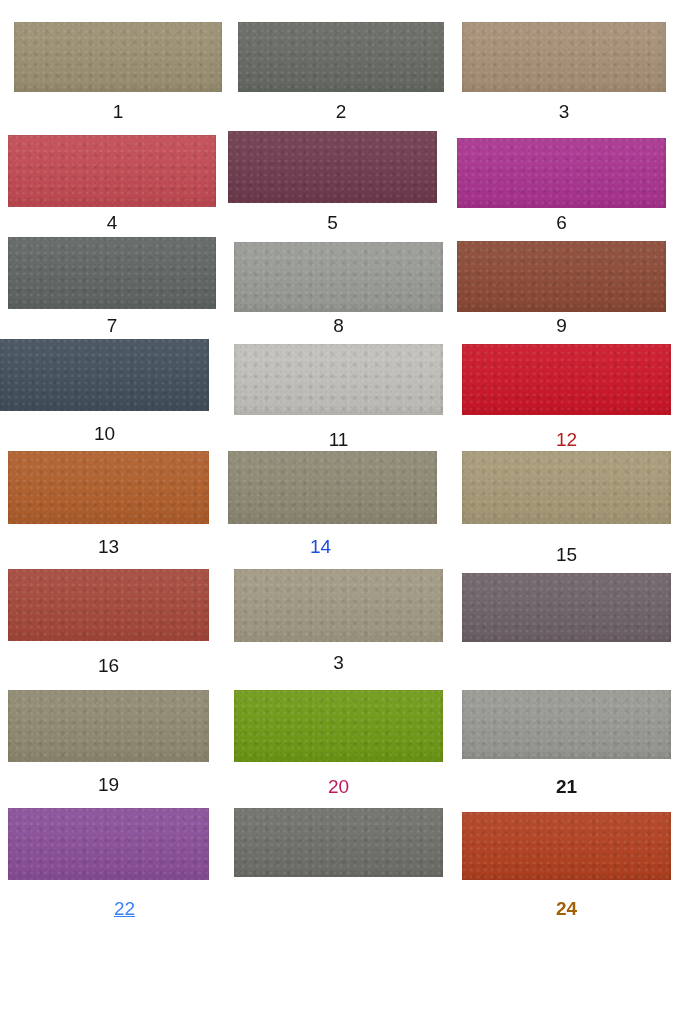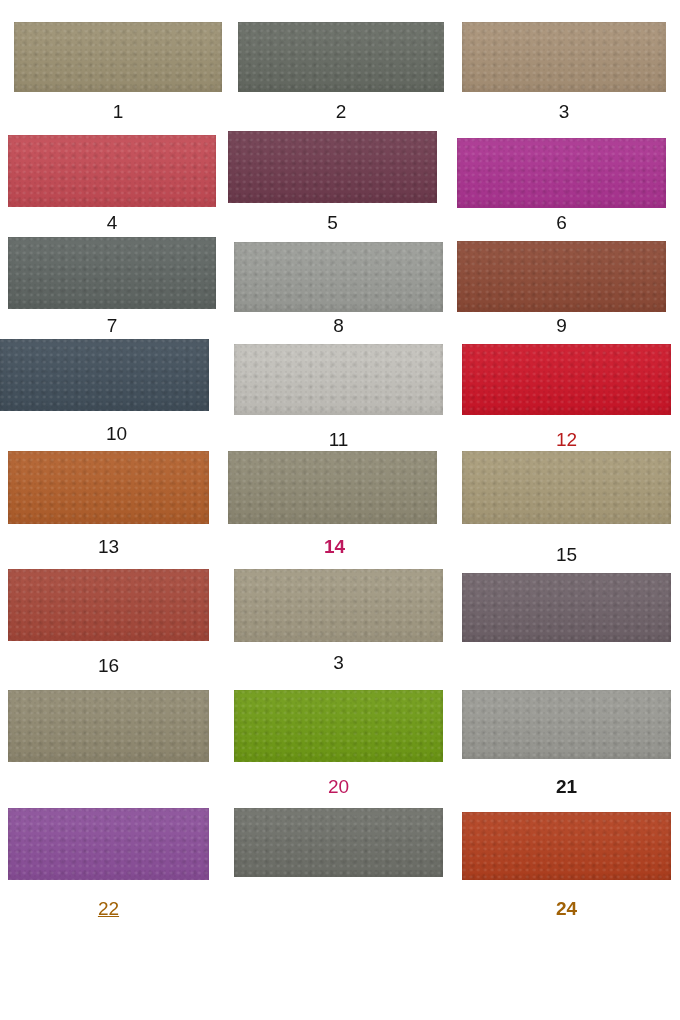--- a/index.html
+++ b/index.html
@@ -91,67 +91,68 @@
       <div class="swatch-chip" style="background-color: rgb(154, 156, 151); background-image: radial-gradient(55% 45% at 32% 28%, rgba(255, 255, 255, 0.13) 0%, rgba(255, 255, 255, 0) 62%), radial-gradient(50% 50% at 70% 72%, rgba(0, 0, 0, 0.11) 0%, rgba(0, 0, 0, 0) 60%), radial-gradient(48% 48% at 20% 78%, rgba(0, 0, 0, 0.07) 0%, rgba(0, 0, 0, 0) 58%), linear-gradient(rgba(255, 255, 255, 0.07) 0%, rgba(0, 0, 0, 0.05) 100%);"></div>
     </div>
     <div class="swatch-label" style="left: 234px; top: 315px; width: 209px; color: rgb(22, 22, 22);">8</div>
     <div class="swatch-cell" style="left: 457px; top: 241px; width: 209px; height: 71px;">
       <div class="swatch-chip" style="background-color: rgb(141, 74, 54); background-image: radial-gradient(55% 45% at 32% 28%, rgba(255, 255, 255, 0.13) 0%, rgba(255, 255, 255, 0) 62%), radial-gradient(50% 50% at 70% 72%, rgba(0, 0, 0, 0.11) 0%, rgba(0, 0, 0, 0) 60%), radial-gradient(48% 48% at 20% 78%, rgba(0, 0, 0, 0.07) 0%, rgba(0, 0, 0, 0) 58%), linear-gradient(rgba(255, 255, 255, 0.07) 0%, rgba(0, 0, 0, 0.05) 100%);"></div>
     </div>
     <div class="swatch-label" style="left: 457px; top: 315px; width: 209px; color: rgb(22, 22, 22);">9</div>
     <div class="swatch-cell" style="left: 0px; top: 339px; width: 209px; height: 72px;">
       <div class="swatch-chip" style="background-color: rgb(66, 80, 92); background-image: radial-gradient(55% 45% at 32% 28%, rgba(255, 255, 255, 0.13) 0%, rgba(255, 255, 255, 0) 62%), radial-gradient(50% 50% at 70% 72%, rgba(0, 0, 0, 0.11) 0%, rgba(0, 0, 0, 0) 60%), radial-gradient(48% 48% at 20% 78%, rgba(0, 0, 0, 0.07) 0%, rgba(0, 0, 0, 0) 58%), linear-gradient(rgba(255, 255, 255, 0.07) 0%, rgba(0, 0, 0, 0.05) 100%);"></div>
     </div>
-    <div class="swatch-label" style="left: 0px; top: 423px; width: 209px; color: rgb(22, 22, 22); padding-left: 12px;">10</div>
+    <div class="swatch-label" style="left: 0px; top: 423px; width: 209px; color: rgb(22, 22, 22);">10</div>
     <div class="swatch-cell" style="left: 234px; top: 344px; width: 209px; height: 71px;">
       <div class="swatch-chip" style="background-color: rgb(195, 193, 187); background-image: radial-gradient(55% 45% at 32% 28%, rgba(255, 255, 255, 0.13) 0%, rgba(255, 255, 255, 0) 62%), radial-gradient(50% 50% at 70% 72%, rgba(0, 0, 0, 0.11) 0%, rgba(0, 0, 0, 0) 60%), radial-gradient(48% 48% at 20% 78%, rgba(0, 0, 0, 0.07) 0%, rgba(0, 0, 0, 0) 58%), linear-gradient(rgba(255, 255, 255, 0.07) 0%, rgba(0, 0, 0, 0.05) 100%);"></div>
     </div>
     <div class="swatch-label" style="left: 234px; top: 429px; width: 209px; color: rgb(22, 22, 22);">11</div>
     <div class="swatch-cell" style="left: 462px; top: 344px; width: 209px; height: 71px;">
       <div class="swatch-chip" style="background-color: rgb(205, 21, 40); background-image: radial-gradient(55% 45% at 32% 28%, rgba(255, 255, 255, 0.13) 0%, rgba(255, 255, 255, 0) 62%), radial-gradient(50% 50% at 70% 72%, rgba(0, 0, 0, 0.11) 0%, rgba(0, 0, 0, 0) 60%), radial-gradient(48% 48% at 20% 78%, rgba(0, 0, 0, 0.07) 0%, rgba(0, 0, 0, 0) 58%), linear-gradient(rgba(255, 255, 255, 0.07) 0%, rgba(0, 0, 0, 0.05) 100%);"></div>
     </div>
     <div class="swatch-label" style="left: 462px; top: 429px; width: 209px; color: #b91c1c;">12</div>
     <div class="swatch-cell" style="left: 8px; top: 451px; width: 201px; height: 73px;">
       <div class="swatch-chip" style="background-color: rgb(178, 95, 43); background-image: radial-gradient(55% 45% at 32% 28%, rgba(255, 255, 255, 0.13) 0%, rgba(255, 255, 255, 0) 62%), radial-gradient(50% 50% at 70% 72%, rgba(0, 0, 0, 0.11) 0%, rgba(0, 0, 0, 0) 60%), radial-gradient(48% 48% at 20% 78%, rgba(0, 0, 0, 0.07) 0%, rgba(0, 0, 0, 0) 58%), linear-gradient(rgba(255, 255, 255, 0.07) 0%, rgba(0, 0, 0, 0.05) 100%);"></div>
     </div>
     <div class="swatch-label" style="left: 8px; top: 536px; width: 201px; color: rgb(22, 22, 22);">13</div>
     <div class="swatch-cell" style="left: 228px; top: 451px; width: 209px; height: 73px;">
       <div class="swatch-chip" style="background-color: rgb(143, 138, 116); background-image: radial-gradient(55% 45% at 32% 28%, rgba(255, 255, 255, 0.13) 0%, rgba(255, 255, 255, 0) 62%), radial-gradient(50% 50% at 70% 72%, rgba(0, 0, 0, 0.11) 0%, rgba(0, 0, 0, 0) 60%), radial-gradient(48% 48% at 20% 78%, rgba(0, 0, 0, 0.07) 0%, rgba(0, 0, 0, 0) 58%), linear-gradient(rgba(255, 255, 255, 0.07) 0%, rgba(0, 0, 0, 0.05) 100%);"></div>
     </div>
-    <div class="swatch-label" style="left: 230px; top: 536px; width: 209px; color: #be185d; font-weight: bold;">14</div>
+    <div class="swatch-label" style="left: 216px; top: 536px; width: 209px; color: #1d4ed8;">14</div>
     <div class="swatch-cell" style="left: 462px; top: 451px; width: 209px; height: 73px;">
       <div class="swatch-chip" style="background-color: rgb(168, 155, 120); background-image: radial-gradient(55% 45% at 32% 28%, rgba(255, 255, 255, 0.13) 0%, rgba(255, 255, 255, 0) 62%), radial-gradient(50% 50% at 70% 72%, rgba(0, 0, 0, 0.11) 0%, rgba(0, 0, 0, 0) 60%), radial-gradient(48% 48% at 20% 78%, rgba(0, 0, 0, 0.07) 0%, rgba(0, 0, 0, 0) 58%), linear-gradient(rgba(255, 255, 255, 0.07) 0%, rgba(0, 0, 0, 0.05) 100%);"></div>
     </div>
     <div class="swatch-label" style="left: 462px; top: 520px; width: 209px; color: rgb(22, 22, 22); margin-top: 24px;">15</div>
     <div class="swatch-cell" style="left: 8px; top: 569px; width: 201px; height: 72px;">
       <div class="swatch-chip" style="background-color: rgb(166, 72, 58); background-image: radial-gradient(55% 45% at 32% 28%, rgba(255, 255, 255, 0.13) 0%, rgba(255, 255, 255, 0) 62%), radial-gradient(50% 50% at 70% 72%, rgba(0, 0, 0, 0.11) 0%, rgba(0, 0, 0, 0) 60%), radial-gradient(48% 48% at 20% 78%, rgba(0, 0, 0, 0.07) 0%, rgba(0, 0, 0, 0) 58%), linear-gradient(rgba(255, 255, 255, 0.07) 0%, rgba(0, 0, 0, 0.05) 100%);"></div>
     </div>
     <div class="swatch-label" style="left: 8px; top: 655px; width: 201px; color: rgb(22, 22, 22);">16</div>
     <div class="swatch-cell" style="left: 234px; top: 569px; width: 209px; height: 73px;">
       <div class="swatch-chip" style="background-color: rgb(162, 154, 131); background-image: radial-gradient(55% 45% at 32% 28%, rgba(255, 255, 255, 0.13) 0%, rgba(255, 255, 255, 0) 62%), radial-gradient(50% 50% at 70% 72%, rgba(0, 0, 0, 0.11) 0%, rgba(0, 0, 0, 0) 60%), radial-gradient(48% 48% at 20% 78%, rgba(0, 0, 0, 0.07) 0%, rgba(0, 0, 0, 0) 58%), linear-gradient(rgba(255, 255, 255, 0.07) 0%, rgba(0, 0, 0, 0.05) 100%);"></div>
     </div>
     <div class="swatch-label" style="left: 234px; top: 652px; width: 209px; color: rgb(22, 22, 22);">3</div>
     <div class="swatch-cell" style="left: 462px; top: 573px; width: 209px; height: 69px;">
       <div class="swatch-chip" style="background-color: rgb(111, 98, 105); background-image: radial-gradient(55% 45% at 32% 28%, rgba(255, 255, 255, 0.13) 0%, rgba(255, 255, 255, 0) 62%), radial-gradient(50% 50% at 70% 72%, rgba(0, 0, 0, 0.11) 0%, rgba(0, 0, 0, 0) 60%), radial-gradient(48% 48% at 20% 78%, rgba(0, 0, 0, 0.07) 0%, rgba(0, 0, 0, 0) 58%), linear-gradient(rgba(255, 255, 255, 0.07) 0%, rgba(0, 0, 0, 0.05) 100%);"></div>
     </div>
     <div class="swatch-cell" style="left: 8px; top: 690px; width: 201px; height: 72px;">
       <div class="swatch-chip" style="background-color: rgb(145, 138, 113); background-image: radial-gradient(55% 45% at 32% 28%, rgba(255, 255, 255, 0.13) 0%, rgba(255, 255, 255, 0) 62%), radial-gradient(50% 50% at 70% 72%, rgba(0, 0, 0, 0.11) 0%, rgba(0, 0, 0, 0) 60%), radial-gradient(48% 48% at 20% 78%, rgba(0, 0, 0, 0.07) 0%, rgba(0, 0, 0, 0) 58%), linear-gradient(rgba(255, 255, 255, 0.07) 0%, rgba(0, 0, 0, 0.05) 100%);"></div>
     </div>
+    <div class="swatch-label" style="left: 8px; top: 774px; width: 201px; color: rgb(22, 22, 22);">19</div>
     <div class="swatch-cell" style="left: 234px; top: 690px; width: 209px; height: 72px;">
       <div class="swatch-chip" style="background-color: rgb(111, 155, 21); background-image: radial-gradient(55% 45% at 32% 28%, rgba(255, 255, 255, 0.13) 0%, rgba(255, 255, 255, 0) 62%), radial-gradient(50% 50% at 70% 72%, rgba(0, 0, 0, 0.11) 0%, rgba(0, 0, 0, 0) 60%), radial-gradient(48% 48% at 20% 78%, rgba(0, 0, 0, 0.07) 0%, rgba(0, 0, 0, 0) 58%), linear-gradient(rgba(255, 255, 255, 0.07) 0%, rgba(0, 0, 0, 0.05) 100%);"></div>
     </div>
     <div class="swatch-label" style="left: 234px; top: 776px; width: 209px; color: #be185d;">20</div>
     <div class="swatch-cell" style="left: 462px; top: 690px; width: 209px; height: 69px;">
       <div class="swatch-chip" style="background-color: rgb(154, 154, 148); background-image: radial-gradient(55% 45% at 32% 28%, rgba(255, 255, 255, 0.13) 0%, rgba(255, 255, 255, 0) 62%), radial-gradient(50% 50% at 70% 72%, rgba(0, 0, 0, 0.11) 0%, rgba(0, 0, 0, 0) 60%), radial-gradient(48% 48% at 20% 78%, rgba(0, 0, 0, 0.07) 0%, rgba(0, 0, 0, 0) 58%), linear-gradient(rgba(255, 255, 255, 0.07) 0%, rgba(0, 0, 0, 0.05) 100%);"></div>
     </div>
     <div class="swatch-label" style="left: 462px; top: 776px; width: 209px; color: rgb(22, 22, 22); font-weight: bold;">21</div>
     <div class="swatch-cell" style="left: 8px; top: 808px; width: 201px; height: 72px;">
       <div class="swatch-chip" style="background-color: rgb(139, 79, 154); background-image: radial-gradient(55% 45% at 32% 28%, rgba(255, 255, 255, 0.13) 0%, rgba(255, 255, 255, 0) 62%), radial-gradient(50% 50% at 70% 72%, rgba(0, 0, 0, 0.11) 0%, rgba(0, 0, 0, 0) 60%), radial-gradient(48% 48% at 20% 78%, rgba(0, 0, 0, 0.07) 0%, rgba(0, 0, 0, 0) 58%), linear-gradient(rgba(255, 255, 255, 0.07) 0%, rgba(0, 0, 0, 0.05) 100%);"></div>
     </div>
-    <div class="swatch-label" style="left: 8px; top: 898px; width: 201px; color: #a16207; text-decoration: underline;">22</div>
+    <div class="swatch-label" style="left: 24px; top: 898px; width: 201px; color: #3b82f6; text-decoration: underline;">22</div>
     <div class="swatch-cell" style="left: 234px; top: 808px; width: 209px; height: 69px;">
       <div class="swatch-chip" style="background-color: rgb(110, 112, 105); background-image: radial-gradient(55% 45% at 32% 28%, rgba(255, 255, 255, 0.13) 0%, rgba(255, 255, 255, 0) 62%), radial-gradient(50% 50% at 70% 72%, rgba(0, 0, 0, 0.11) 0%, rgba(0, 0, 0, 0) 60%), radial-gradient(48% 48% at 20% 78%, rgba(0, 0, 0, 0.07) 0%, rgba(0, 0, 0, 0) 58%), linear-gradient(rgba(255, 255, 255, 0.07) 0%, rgba(0, 0, 0, 0.05) 100%);"></div>
     </div>
     <div class="swatch-cell" style="left: 462px; top: 812px; width: 209px; height: 68px;">
       <div class="swatch-chip" style="background-color: rgb(179, 64, 31); background-image: radial-gradient(55% 45% at 32% 28%, rgba(255, 255, 255, 0.13) 0%, rgba(255, 255, 255, 0) 62%), radial-gradient(50% 50% at 70% 72%, rgba(0, 0, 0, 0.11) 0%, rgba(0, 0, 0, 0) 60%), radial-gradient(48% 48% at 20% 78%, rgba(0, 0, 0, 0.07) 0%, rgba(0, 0, 0, 0) 58%), linear-gradient(rgba(255, 255, 255, 0.07) 0%, rgba(0, 0, 0, 0.05) 100%);"></div>
     </div>
     <div class="swatch-label" style="left: 462px; top: 898px; width: 209px; color: #a16207; font-weight: bold;">24</div>
   </div>
 
 </body></html>

